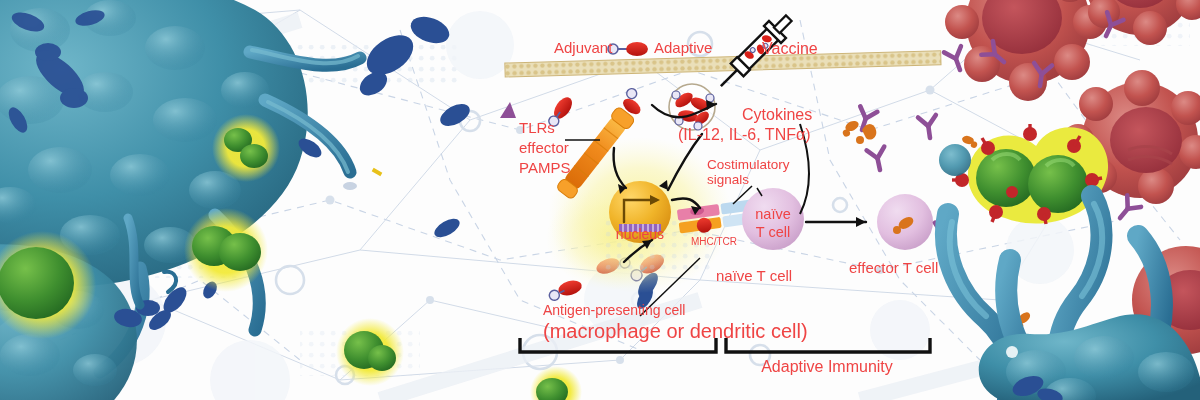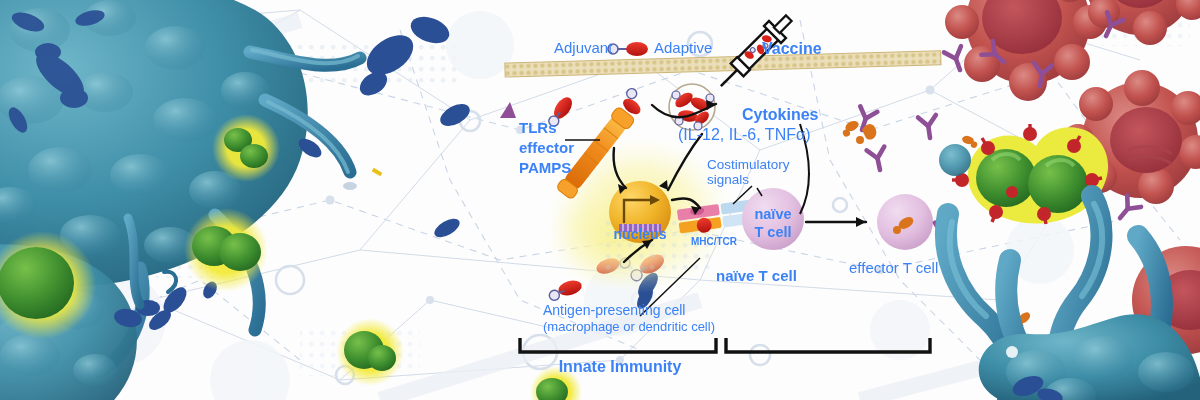--- a/index.html
+++ b/index.html
@@ -1,22 +1,22 @@
 <!DOCTYPE html>
 <html><head>
 <meta charset="utf-8">
 <title>Vaccine Immune Response Diagram</title>
 <style>
   html,body{margin:0;padding:0;background:#fff;}
   body{font-family:"Liberation Sans","DejaVu Sans",sans-serif;}
   #stage{position:relative;width:1200px;height:400px;overflow:hidden;
          background:#fdfdfd;}
   #art{position:absolute;inset:0;width:1200px;height:400px;}
-  .lbl{position:absolute;color:#3b82f6;white-space:nowrap;line-height:1.12;}
-  .b{font-weight:bold;}
+  .lbl{position:absolute;color:#ef4444;white-space:nowrap;line-height:1.12;}
+  .b{font-weight:normal;}
   .ctr{transform:translateX(-50%);text-align:center;}
 </style>
 </head>
 <body>
 
 <div id="stage">
 
   <svg id="art" viewBox="0 0 1200 400" xmlns="http://www.w3.org/2000/svg">
     <defs>
       <radialGradient id="gMac" cx="38%" cy="32%" r="78%">
@@ -634,17 +634,17 @@
 
   <div class="lbl b ctr" style="left:714px;top:236px;font-size:10px;">MHC/TCR</div>
 
   <div class="lbl b ctr" style="left:773px;top:206px;font-size:14.5px;">naïve</div>
   <div class="lbl b ctr" style="left:773px;top:224px;font-size:14.5px;">T cell</div>
 
   <div class="lbl b" style="left:716px;top:268px;font-size:15px;">naïve  T cell</div>
   <div class="lbl" style="left:849px;top:260px;font-size:15px;">effector T cell</div>
 
   <div class="lbl" style="left:543px;top:303px;font-size:14px;">Antigen-presenting cell</div>
-  <div class="lbl" style="left:543px;top:320px;font-size:13px;">(macrophage or dendritic cell)</div>
-
-  <div class="lbl b ctr" style="left:620px;top:358px;font-size:16px;">Innate Immunity</div>
+  <div class="lbl" style="left:543px;top:320px;font-size:20px;">(macrophage or dendritic cell)</div>
+
+  <div class="lbl b ctr" style="left:827px;top:358px;font-size:16px;">Adaptive Immunity</div>
 
 </div>
 
 </body></html>

